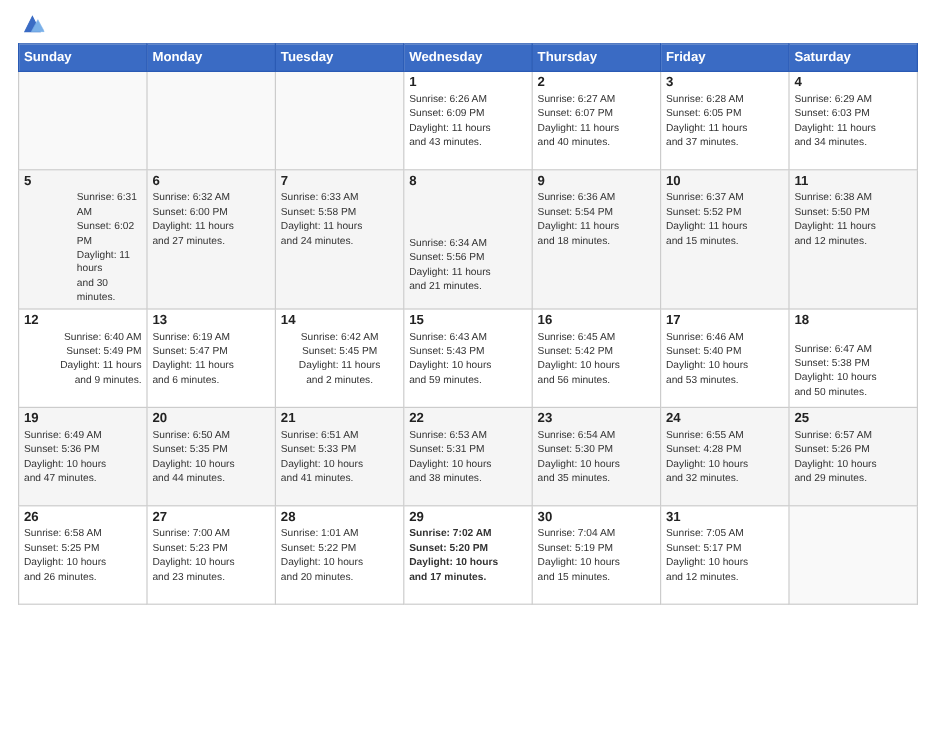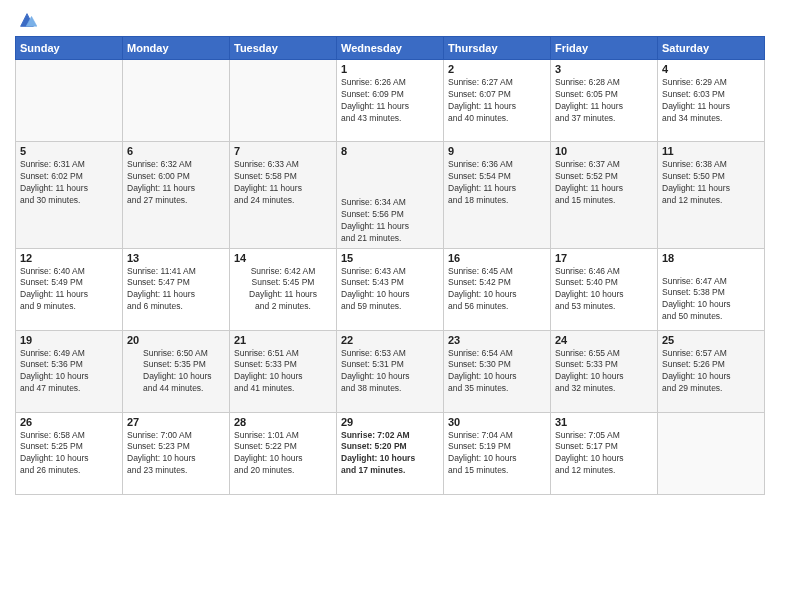--- a/index.html
+++ b/index.html
@@ -152,21 +152,21 @@
             <span class="day-number">4</span>
             <div class="day-info" style="white-space: pre-line;">Sunrise: 6:29 AM
 Sunset: 6:03 PM
 Daylight: 11 hours
 and 34 minutes.</div>
           </td>
         </tr>
         <tr>
           <td>
             <span class="day-number">5</span>
-            <div class="day-info" style="white-space: pre-line;">Sunrise: 6:31 AM
+            <div class="day-info" style="white-space: pre-line; margin-left: 44px;">Sunrise: 6:31 AM
 Sunset: 6:02 PM
 Daylight: 11 hours
 and 30 minutes.</div>
           </td>
           <td>
             <span class="day-number">6</span>
             <div class="day-info" style="white-space: pre-line;">Sunrise: 6:32 AM
 Sunset: 6:00 PM
 Daylight: 11 hours
 and 27 minutes.</div>
@@ -203,28 +203,28 @@
             <span class="day-number">11</span>
             <div class="day-info" style="white-space: pre-line;">Sunrise: 6:38 AM
 Sunset: 5:50 PM
 Daylight: 11 hours
 and 12 minutes.</div>
           </td>
         </tr>
         <tr>
           <td>
             <span class="day-number">12</span>
-            <div class="day-info" style="white-space: pre-line;">Sunrise: 6:40 AM
+            <div class="day-info" style="white-space: pre-line; text-align: right;">Sunrise: 6:40 AM
 Sunset: 5:49 PM
 Daylight: 11 hours
 and 9 minutes.</div>
           </td>
           <td>
             <span class="day-number">13</span>
-            <div class="day-info" style="white-space: pre-line;">Sunrise: 11:41 AM
+            <div class="day-info" style="white-space: pre-line;">Sunrise: 6:19 AM
 Sunset: 5:47 PM
 Daylight: 11 hours
 and 6 minutes.</div>
           </td>
           <td>
             <span class="day-number">14</span>
             <div class="day-info" style="white-space: pre-line; text-align: center;">Sunrise: 6:42 AM
 Sunset: 5:45 PM
 Daylight: 11 hours
 and 2 minutes.</div>
@@ -261,21 +261,21 @@
         <tr>
           <td>
             <span class="day-number">19</span>
             <div class="day-info" style="white-space: pre-line;">Sunrise: 6:49 AM
 Sunset: 5:36 PM
 Daylight: 10 hours
 and 47 minutes.</div>
           </td>
           <td>
             <span class="day-number">20</span>
-            <div class="day-info" style="white-space: pre-line; margin-left: 16px;">Sunrise: 6:50 AM
+            <div class="day-info" style="white-space: pre-line;">Sunrise: 6:50 AM
 Sunset: 5:35 PM
 Daylight: 10 hours
 and 44 minutes.</div>
           </td>
           <td>
             <span class="day-number">21</span>
             <div class="day-info" style="white-space: pre-line;">Sunrise: 6:51 AM
 Sunset: 5:33 PM
 Daylight: 10 hours
 and 41 minutes.</div>
@@ -290,21 +290,21 @@
           <td>
             <span class="day-number">23</span>
             <div class="day-info" style="white-space: pre-line;">Sunrise: 6:54 AM
 Sunset: 5:30 PM
 Daylight: 10 hours
 and 35 minutes.</div>
           </td>
           <td>
             <span class="day-number">24</span>
             <div class="day-info" style="white-space: pre-line;">Sunrise: 6:55 AM
-Sunset: 5:33 PM
+Sunset: 4:28 PM
 Daylight: 10 hours
 and 32 minutes.</div>
           </td>
           <td>
             <span class="day-number">25</span>
             <div class="day-info" style="white-space: pre-line;">Sunrise: 6:57 AM
 Sunset: 5:26 PM
 Daylight: 10 hours
 and 29 minutes.</div>
           </td>

